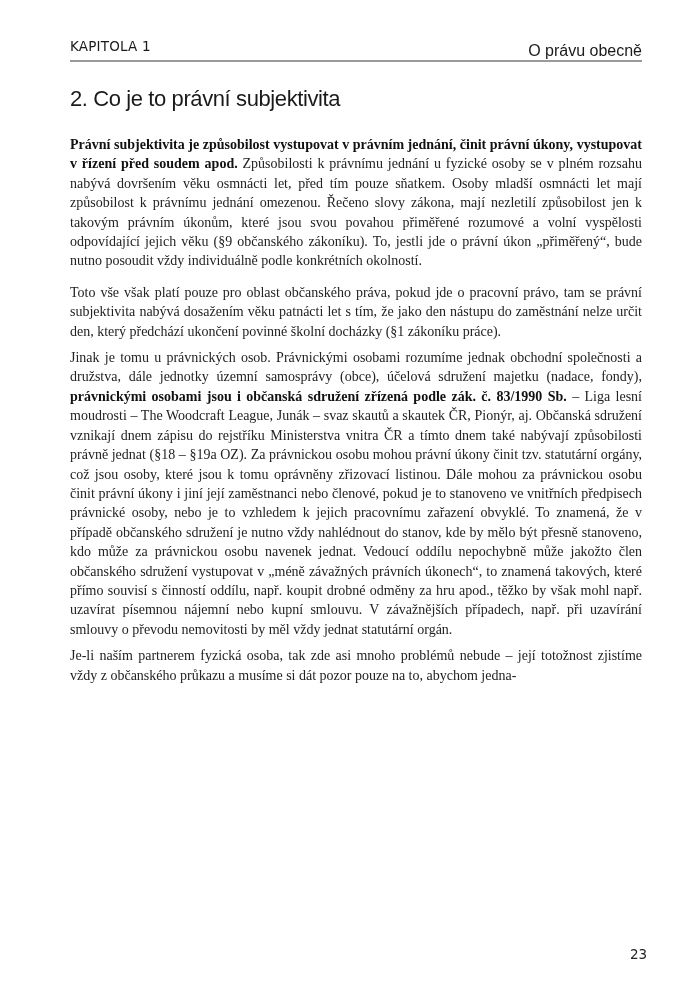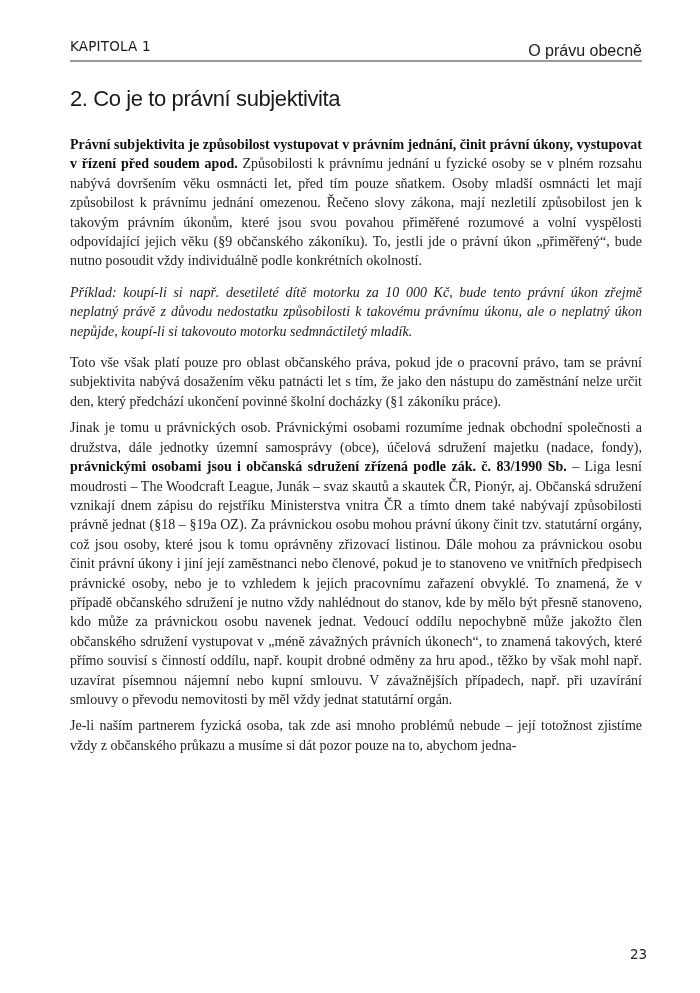--- a/index.html
+++ b/index.html
@@ -30,21 +30,20 @@
     <span class="chapter-label">KAPITOLA 1</span>
     <span class="chapter-topic">O právu obecně</span>
   </div>
   <div class="head-rule"></div>
 
   <h2 class="section-title">2. Co je to právní subjektivita</h2>
 
   <div class="body">
     <p class="gap"><b>Právní subjektivita je způsobilost vystupovat v právním jednání, činit právní úkony, vystupovat v řízení před soudem apod.</b><span> Způsobilosti k právnímu jednání u fyzické osoby se v plném rozsahu nabývá dovršením věku osmnácti let, před tím pouze sňatkem. Osoby mladší osmnácti let mají způsobilost k právnímu jednání omezenou. Řečeno slovy zákona, mají nezletilí způsobilost jen k takovým právním úkonům, které jsou svou povahou přiměřené rozumové a volní vyspělosti odpovídající jejich věku (§9 občanského zákoníku). To, jestli jde o právní úkon „přiměřený“, bude nutno posoudit vždy individuálně podle konkrétních okolností.</span></p>
 
-    <p class="example">Příklad: koupí-li si např. desetileté dítě motorku za 10 000 Kč, bude tento právní úkon zřejmě neplatný právě z důvodu nedostatku způsobilosti k takovému právnímu úkonu, ale o neplatný úkon nepůjde, koupí-li si takovouto motorku sedmnáctiletý mladík.</p>
 
     <p>Toto vše však platí pouze pro oblast občanského práva, pokud jde o pracovní právo, tam se právní subjektivita nabývá dosažením věku patnácti let s tím, že jako den nástupu do zaměstnání nelze určit den, který předchází ukončení povinné školní docházky (§1 zákoníku práce).</p>
 
     <p><span>Jinak je tomu u právnických osob. Právnickými osobami rozumíme jednak obchodní společnosti a družstva, dále jednotky územní samosprávy (obce), účelová sdružení majetku (nadace, fondy), </span><b>právnickými osobami jsou i občanská sdružení zřízená podle zák. č. 83/1990 Sb.</b><span> – Liga lesní moudrosti – The Woodcraft League, Junák – svaz skautů a skautek ČR, Pionýr, aj. Občanská sdružení vznikají dnem zápisu do rejstříku Ministerstva vnitra ČR a tímto dnem také nabývají způsobilosti právně jednat (§18 – §19a OZ). Za právnickou osobu mohou právní úkony činit tzv. statutární orgány, což jsou osoby, které jsou k tomu oprávněny zřizovací listinou. Dále mohou za právnickou osobu činit právní úkony i jiní její zaměstnanci nebo členové, pokud je to stanoveno ve vnitřních předpisech právnické osoby, nebo je to vzhledem k jejich pracovnímu zařazení obvyklé. To znamená, že v případě občanského sdružení je nutno vždy nahlédnout do stanov, kde by mělo být přesně stanoveno, kdo může za právnickou osobu navenek jednat. Vedoucí oddílu nepochybně může jakožto člen občanského sdružení vystupovat v „méně závažných právních úkonech“, to znamená takových, které přímo souvisí s činností oddílu, např. koupit drobné odměny za hru apod., těžko by však mohl např. uzavírat písemnou nájemní nebo kupní smlouvu. V závažnějších případech, např. při uzavírání smlouvy o převodu nemovitosti by měl vždy jednat statutární orgán.</span></p>
 
 
     <p>Je-li naším partnerem fyzická osoba, tak zde asi mnoho problémů nebude – její totožnost zjistíme vždy z občanského průkazu a musíme si dát pozor pouze na to, abychom jedna-</p>
   </div>
 </div>
 

